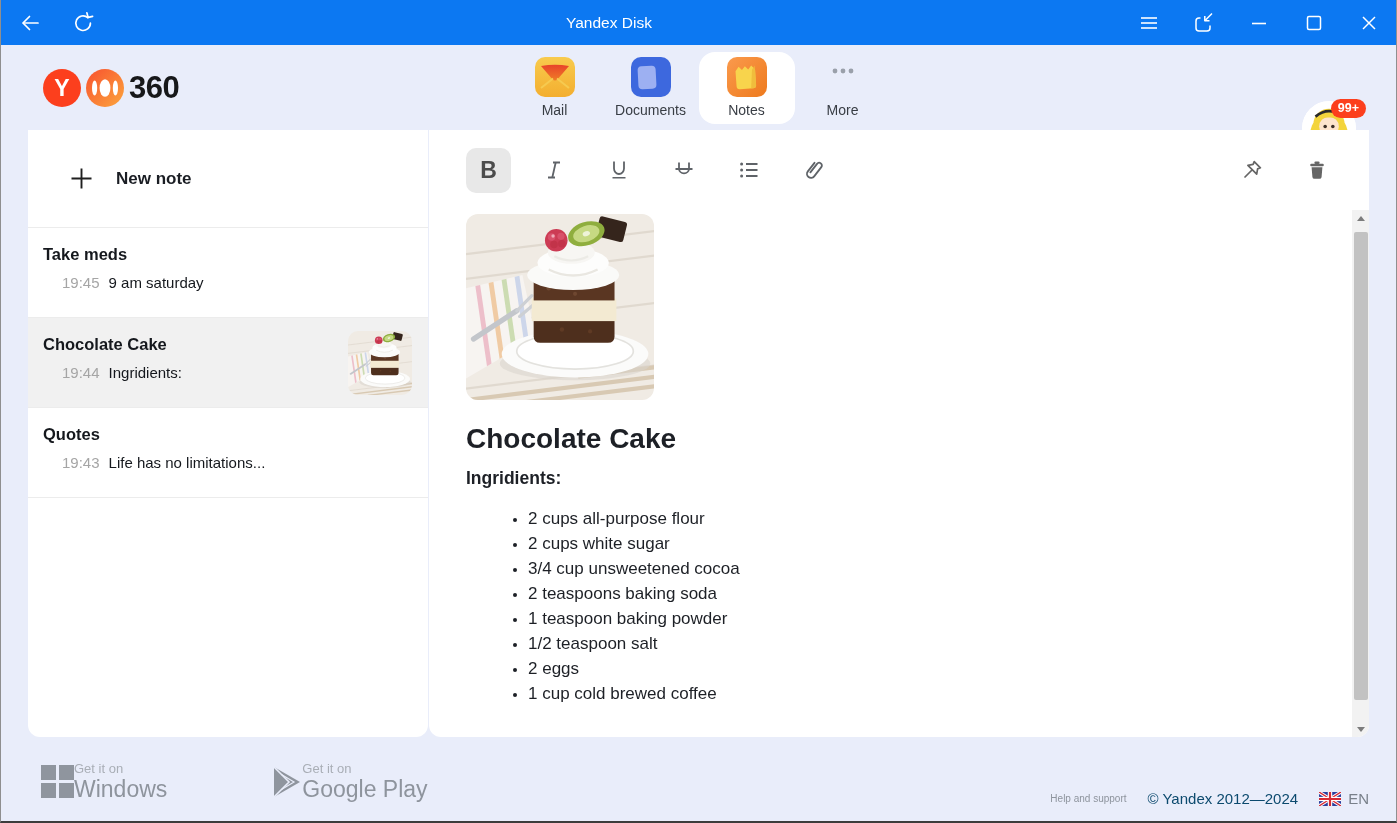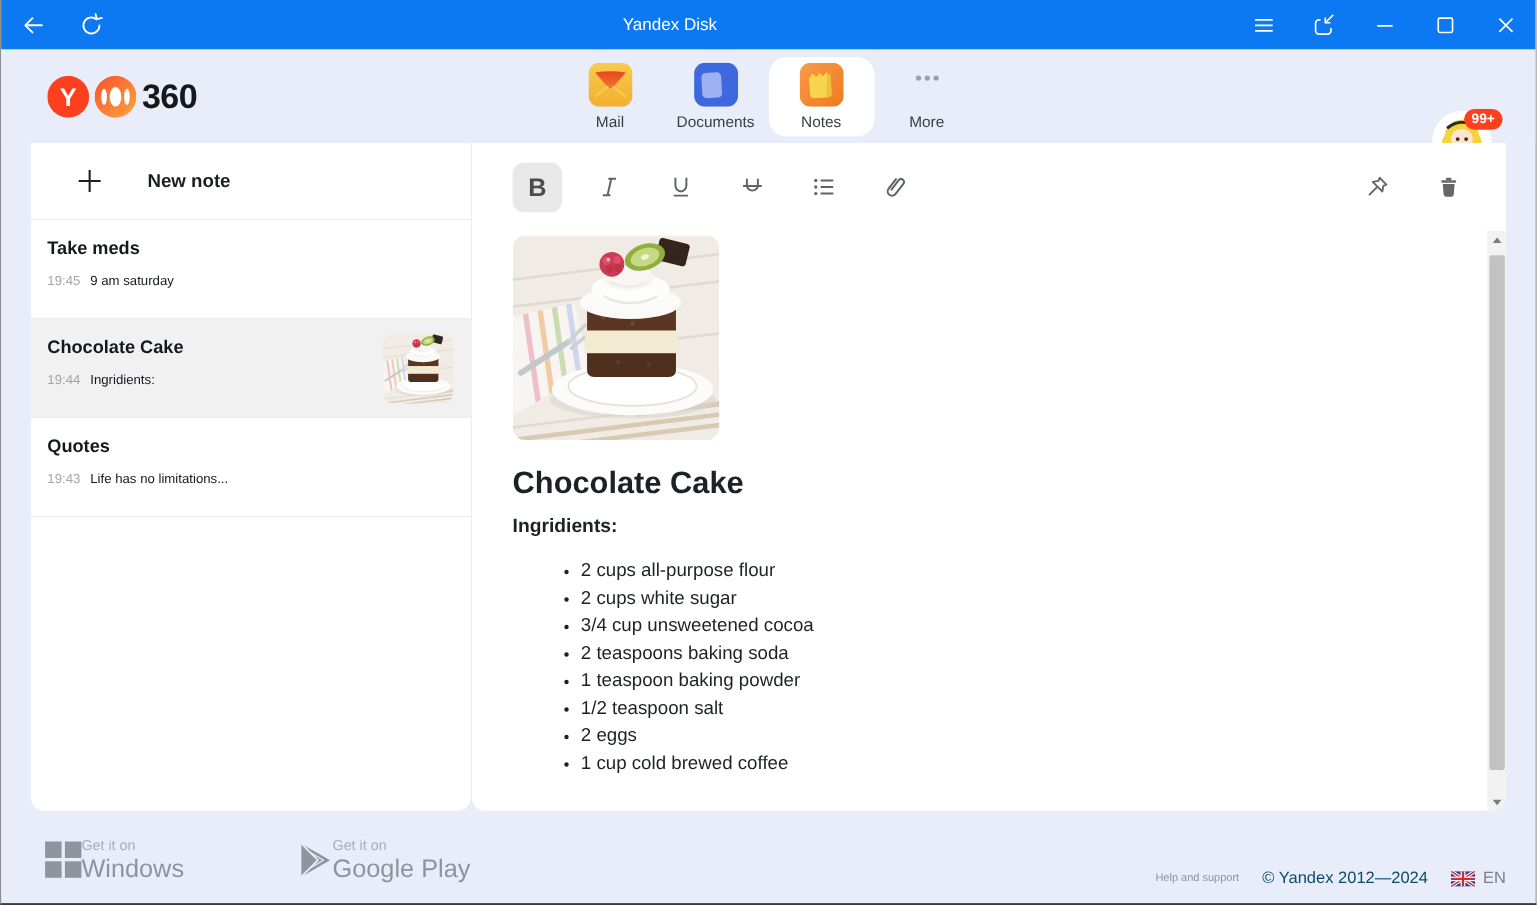--- a/index.html
+++ b/index.html
@@ -29,27 +29,27 @@
     align-items:center; justify-content:center; gap:5px; cursor:pointer; }
   .nav-item.active { background:#fff; }
   .nav-label { font-size:14px; color:#383d44; }
   .avatar-wrap { position:absolute; right:38px; top:56px; width:56px; height:56px; cursor:pointer; }
   .avatar { width:54px; height:54px; border-radius:50%; background:#fff; overflow:hidden; }
   .badge { position:absolute; top:-2px; right:-8px; background:#fc3f1d; color:#fff;
     font-size:12.5px; font-weight:700; padding:2px 7px 3px; border-radius:11px; }
   
   .sidebar { position:absolute; left:27px; top:130px; width:400px; height:607px; background:#fff;
     border-radius:0 0 12px 12px; overflow:hidden; }
-  .newnote { height:70px; display:flex; align-items:center; padding-left:40px; gap:39px;
+  .newnote { height:98px; display:flex; align-items:center; padding-left:40px; gap:21px;
     border-bottom:1px solid #ececec; cursor:pointer; }
   .newnote-label { font-size:17px; font-weight:600; color:#1b1e24; }
   .note-row { position:relative; height:90px; padding:16px 96px 0 15px; border-bottom:1px solid #ececec; cursor:pointer; }
   .note-row.selected { background:#f1f1f1; }
   .note-title { font-size:16.5px; font-weight:600; color:#15181d; line-height:21px; }
-  .note-sub { margin-top:8px; display:flex; gap:9px; font-size:12px; line-height:20px; }
+  .note-sub { margin-top:8px; display:flex; gap:9px; font-size:15px; line-height:20px;margin-left:19px; }
   .note-time { color:#a5a5a5; }
   .note-preview { color:#15181d; }
   .note-thumb { position:absolute; right:16px; top:13px; width:64px; height:64px; border-radius:10px;
     overflow:hidden; }
   .note-thumb svg { display:block; width:64px; height:64px; }
   .content { position:absolute; left:428px; top:130px; width:940px; height:607px; background:#fff;
     border-radius:0 0 12px 12px; overflow:hidden; }
   
   .toolbar { height:80px; display:flex; align-items:center; padding:0 30px 0 37px; gap:20px; }
   .tool-btn { width:45px; height:45px; border-radius:10px; display:flex; align-items:center;

